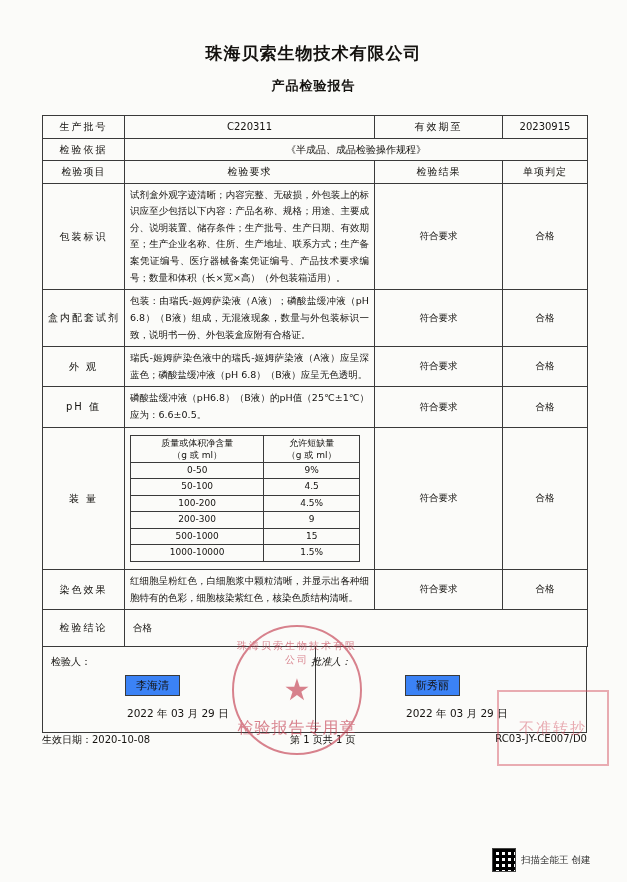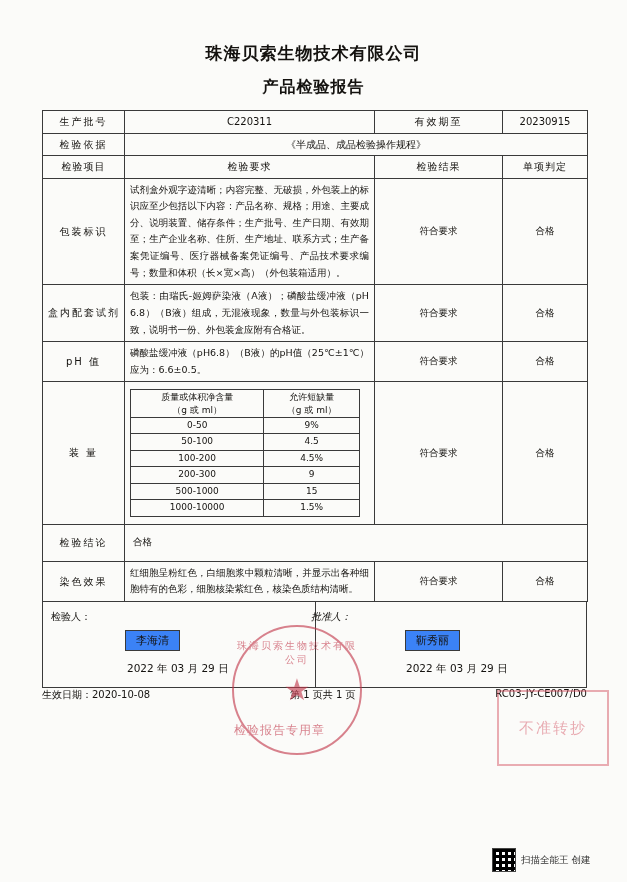--- a/index.html
+++ b/index.html
@@ -19,25 +19,25 @@
   }
   .company{
     text-align:center;
     font-size:17px;
     font-weight:bold;
     letter-spacing:1px;
     margin-top:12px;
   }
   .doctitle{
     text-align:center;
-    font-size:16px;
+    font-size:13px;
     font-weight:bold;
     letter-spacing:1px;
     margin-top:12px;
-    margin-bottom:12px;
+    margin-bottom:20px;
   }
   table.main{
     width:545px;
     border-collapse:collapse;
     table-layout:fixed;
     font-size:9.5px;
     line-height:1.55;
   }
   table.main td{
     border:1px solid #3a3a3a;
@@ -123,21 +123,21 @@
     position:absolute;left:50%;top:50%;
     transform:translate(-50%,-50%);
     color:#c2384b;font-size:30px;line-height:1;
   }
   .stamp .top-txt{
     position:absolute;top:12px;left:0;right:0;
     text-align:center;color:#c2384b;font-size:10px;letter-spacing:2px;
   }
   .stamp .bot-txt{
     position:absolute;bottom:14px;left:0;right:0;
-    text-align:left;color:#c2384b;font-size:12px;letter-spacing:1px;
+    text-align:center;color:#c2384b;font-size:16px;letter-spacing:1px;
   }
   .stamp2{
     position:absolute;
     right:18px;top:690px;
     width:108px;height:72px;
     border:2px solid #d24b5c;
     opacity:.45;
     color:#d24b5c;
     font-size:15px;
     letter-spacing:2px;
@@ -198,20 +198,26 @@
         <td class="ctr">符合要求</td>
         <td class="ctr">合格</td>
       </tr>
       <tr>
         <td class="lbl">盒内配套试剂</td>
         <td class="just">包装：由瑞氏-姬姆萨染液（A液）；磷酸盐缓冲液（pH 6.8）（B液）组成，无混液现象，数量与外包装标识一致，说明书一份、外包装盒应附有合格证。</td>
         <td class="ctr">符合要求</td>
         <td class="ctr">合格</td>
       </tr>
       <tr>
+        <td class="lbl">外 观</td>
+        <td class="just">瑞氏-姬姆萨染色液中的瑞氏-姬姆萨染液（A液）应呈深蓝色；磷酸盐缓冲液（pH 6.8）（B液）应呈无色透明。</td>
+        <td class="ctr">符合要求</td>
+        <td class="ctr">合格</td>
+      </tr>
+      <tr>
         <td class="lbl">pH 值</td>
         <td class="just">磷酸盐缓冲液（pH6.8）（B液）的pH值（25℃±1℃）应为：6.6±0.5。</td>
         <td class="ctr">符合要求</td>
         <td class="ctr">合格</td>
       </tr>
 
       <tr>
         <td class="lbl">装 量</td>
         <td>
           <div class="inner-wrap">
@@ -253,29 +259,29 @@
                 </tr>
               </tbody>
             </table>
           </div>
         </td>
         <td class="ctr">符合要求</td>
         <td class="ctr">合格</td>
       </tr>
 
       <tr>
+        <td class="lbl">染色效果</td>
+        <td class="just">红细胞呈粉红色，白细胞浆中颗粒清晰，并显示出各种细胞特有的色彩，细胞核染紫红色，核染色质结构清晰。</td>
+        <td class="ctr">符合要求</td>
+        <td class="ctr">合格</td>
+      </tr>
+
+      <tr>
         <td class="lbl">检验结论</td>
         <td colspan="3" style="padding-left:8px;height:30px">合格</td>
-      </tr>
-
-      <tr>
-        <td class="lbl">染色效果</td>
-        <td class="just">红细胞呈粉红色，白细胞浆中颗粒清晰，并显示出各种细胞特有的色彩，细胞核染紫红色，核染色质结构清晰。</td>
-        <td class="ctr">符合要求</td>
-        <td class="ctr">合格</td>
       </tr>
     </tbody>
   </table>
 
   <div class="sig-area">
     <div class="sig-mid"></div>
     <div class="sig-left-label">检验人：</div>
     <div class="sig-right-label">批准人：</div>
     <div class="sig-name-box sig-name-1">李海清</div>
     <div class="sig-name-box sig-name-2">靳秀丽</div>

